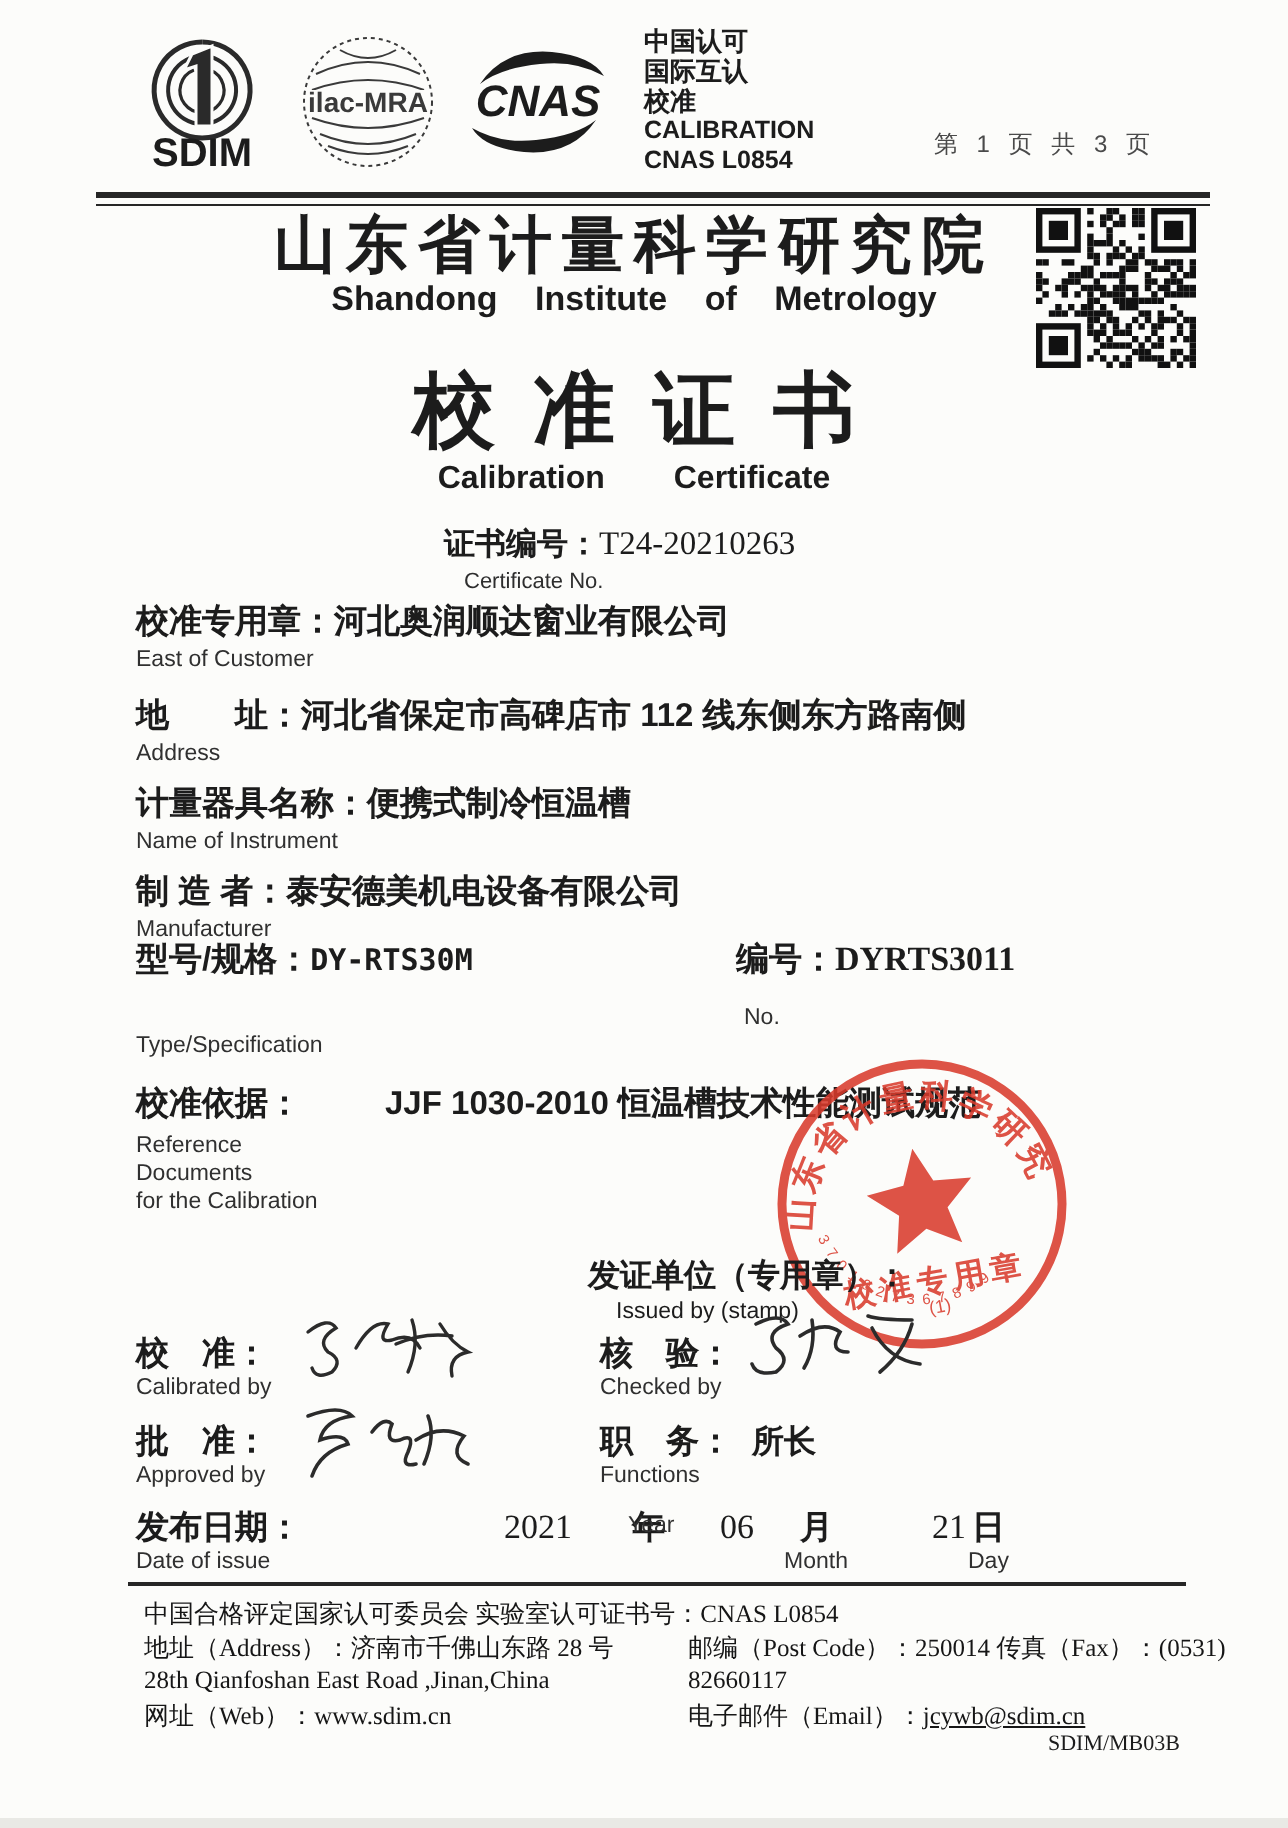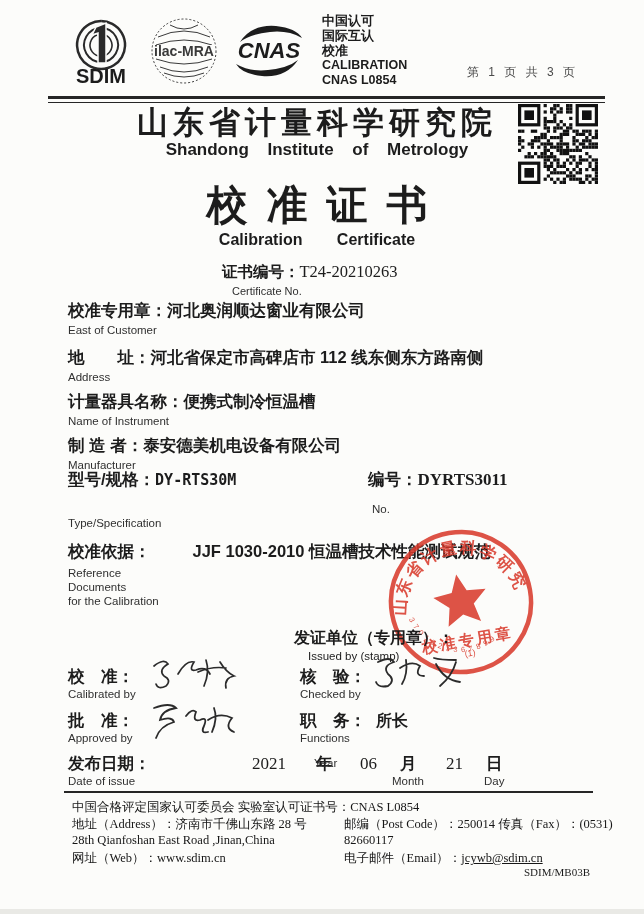--- a/index.html
+++ b/index.html
@@ -438,21 +438,21 @@
   <div class="abs plain" style="left:376px;top:711px;font-weight:bold;">所长</div>
 
   <div class="abs slabel" style="left:68px;top:753px;">发布日期：</div>
   <div class="abs sen" style="left:68px;top:775px;">Date of issue</div>
   <div class="abs dnum" style="left:252px;top:754px;">2021</div>
   <div class="abs dcn" style="left:316px;top:753px;">年</div>
   <div class="abs sen" style="left:314px;top:757px;">Year</div>
   <div class="abs dnum" style="left:360px;top:754px;">06</div>
   <div class="abs dcn" style="left:400px;top:753px;">月</div>
   <div class="abs sen" style="left:392px;top:775px;">Month</div>
-  <div class="abs dnum" style="left:446px;top:754px;">21</div>
+  <div class="abs dnum" style="left:466px;top:754px;">21</div>
   <div class="abs dcn" style="left:486px;top:753px;">日</div>
   <div class="abs sen" style="left:484px;top:775px;">Day</div>
 
   <div class="rule-footer"></div>
   <div class="abs foot" style="left:72px;top:799px;">中国合格评定国家认可委员会 实验室认可证书号：CNAS L0854</div>
   <div class="abs foot" style="left:72px;top:816px;">地址（Address）：济南市千佛山东路 28 号</div>
   <div class="abs foot" style="left:344px;top:816px;">邮编（Post Code）：250014 传真（Fax）：(0531) 82660117</div>
   <div class="abs foot" style="left:72px;top:833px;">28th Qianfoshan East Road ,Jinan,China</div>
   <div class="abs foot" style="left:72px;top:850px;">网址（Web）：www.sdim.cn</div>
   <div class="abs foot" style="left:344px;top:850px;">

